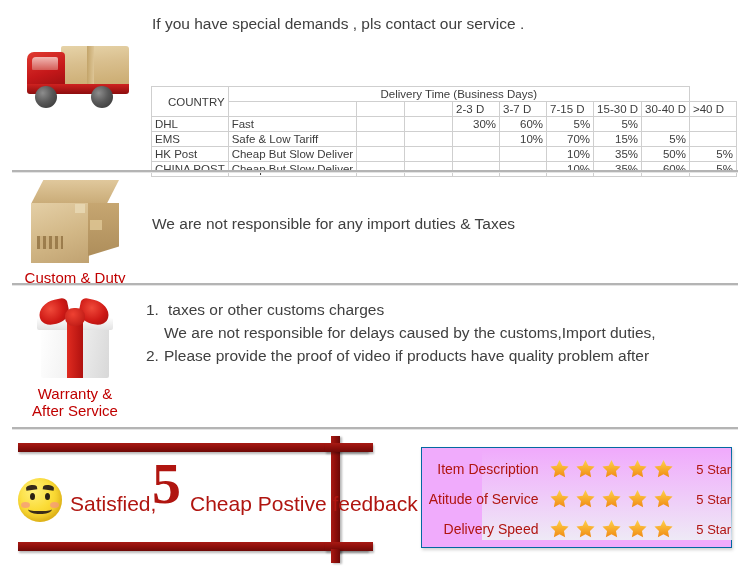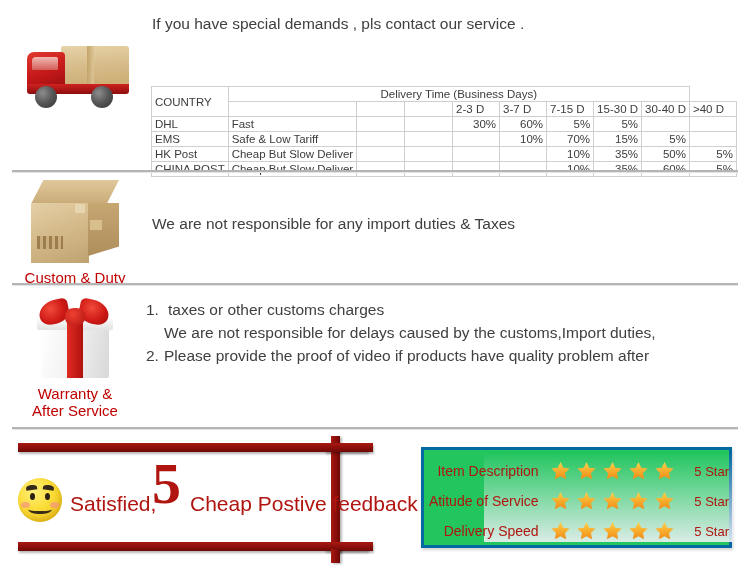--- a/index.html
+++ b/index.html
@@ -209,22 +209,22 @@
     color: #b01510;
     font-size: 58px;
     font-weight: bold;
     font-family: "Liberation Serif", serif;
     line-height: 58px;
   }
 
   
   .rate-panel {
     position: absolute;
-    background: #22c55e;
-    border: 3px solid #0369a1;
+    background: #f0abfc;
+    border: 1px solid #0369a1;
     box-shadow: 1px 2px 3px rgba(0,0,0,.18);
   }
   .rate-rows {
     position: absolute; left: 0; top: 0; width: 100%; height: 100%;
   }
   .rate-row {
     position: absolute; left: 0; width: 100%; height: 30px;
     display: flex; align-items: center;
   }
   .rate-label {
@@ -263,21 +263,21 @@
       </div>
     </div>
 
     <div class="body-text" style="position:absolute; left:152px; top:12px; width:585px;">
       <div>If you have special demands , pls contact our service .</div>
     </div>
 
     <table class="dt" style="position:absolute; left:151px; top:86px;">
       <tbody>
         <tr>
-          <td class="ctry hd" rowspan="2" style="vertical-align:middle;">COUNTRY</td>
+          <td class="ctry hd" rowspan="2" style="vertical-align:middle;text-align:right;">COUNTRY</td>
           <td class="hd" colspan="8" style="text-align:center;">Delivery Time (Business Days)</td>
         </tr>
         <tr>
           <td class="desc"></td>
           <td class="blank1"></td>
           <td class="blank2"></td>
           <td class="d hd">2-3 D</td>
           <td class="d hd">3-7 D</td>
           <td class="d hd">7-15 D</td>
           <td class="d hd">15-30 D</td>

